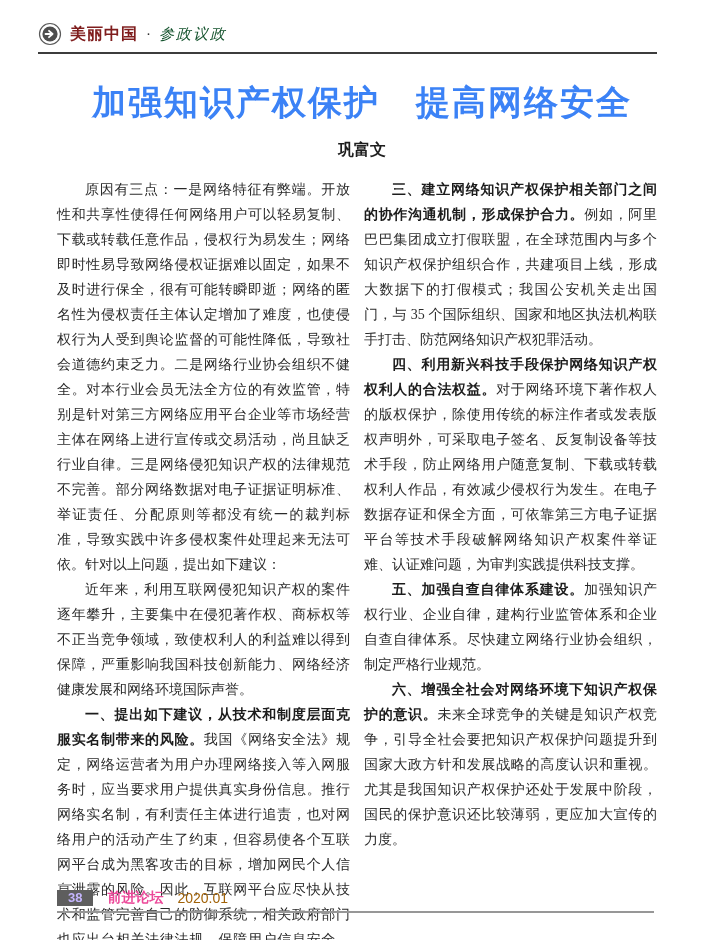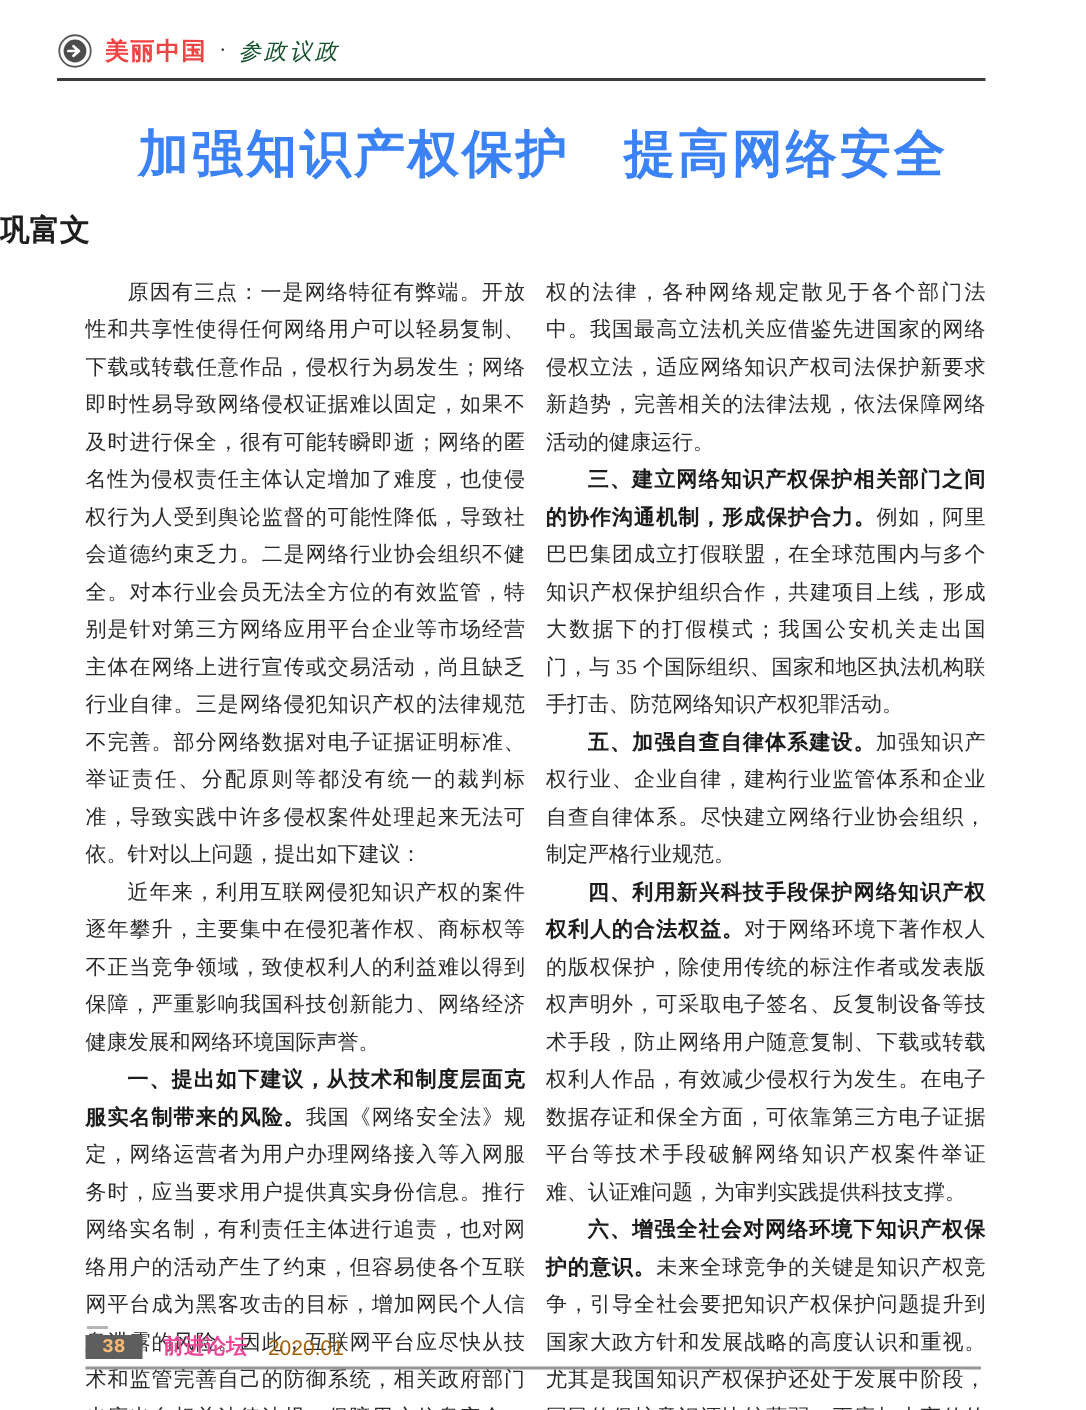--- a/index.html
+++ b/index.html
@@ -23,21 +23,21 @@
     border-bottom: 2px solid #3c3c3c;
     display: flex;
     align-items: center;
     gap: 8px;
   }
   .hdr-icon { display: inline-flex; width: 24px; height: 24px; }
   .brand {
     font-family: "Liberation Sans", sans-serif;
     font-weight: bold;
     font-size: 16px;
-    color: #ef4444;
+    color: #7f1d1d;
     letter-spacing: 1px;
   }
   .sep { font-size: 15px; color: #333; }
   .col-name {
     font-family: "Liberation Serif", serif;
     font-style: italic;
     font-size: 15px;
     color: #14532d;
     letter-spacing: 2px;
   }
@@ -47,23 +47,24 @@
     text-align: center;
     font-family: "Liberation Sans", sans-serif;
     font-weight: bold;
     font-size: 34px;
     letter-spacing: 2px;
     color: #3b82f6;
     white-space: pre-wrap;
   }
   .author {
     margin-top: 14px;
+    text-align: center;
     font-family: "Liberation Sans", sans-serif;
     font-weight: bold;
-    font-size: 20px;
+    font-size: 16px;
     color: #1e1e1e;
   }
   
   .columns {
     display: flex;
     gap: 14px;
     margin: 16px 67px 0 57px;
   }
   .col { width: 293px; }
   .para {
@@ -90,22 +91,22 @@
     position: absolute;
     left: 57px; right: 70px; top: 889px;
     border-bottom: 2px solid #979797;
     padding-bottom: 4px;
     display: flex;
     align-items: center;
     gap: 14px;
   }
   .page-num {
     background: #5e5e5e;
-    color: #fdba74;
-    font-family: Liberation Mono, monospace;
+    color: #c4b5fd;
+    font-family: Liberation Sans, sans-serif;
     font-weight: bold;
     font-size: 13px;
     padding: 0 11px;
     line-height: 16px;
   }
   .journal {
     font-family: "Liberation Sans", sans-serif;
     font-weight: bold;
     font-size: 14px;
     color: #ec4899;
@@ -138,24 +139,23 @@
   <div class="author">巩富文</div>
 
   <main class="columns">
     <div class="col" id="left-col">
         <p class="para"><span>原因有三点：一是网络特征有弊端。开放性和共享性使得任何网络用户可以轻易复制、下载或转载任意作品，侵权行为易发生；网络即时性易导致网络侵权证据难以固定，如果不及时进行保全，很有可能转瞬即逝；网络的匿名性为侵权责任主体认定增加了难度，也使侵权行为人受到舆论监督的可能性降低，导致社会道德约束乏力。二是网络行业协会组织不健全。对本行业会员无法全方位的有效监管，特别是针对第三方网络应用平台企业等市场经营主体在网络上进行宣传或交易活动，尚且缺乏行业自律。三是网络侵犯知识产权的法律规范不完善。部分网络数据对电子证据证明标准、举证责任、分配原则等都没有统一的裁判标准，导致实践中许多侵权案件处理起来无法可依。针对以上问题，提出如下建议：</span></p>
         <p class="para"><span>近年来，利用互联网侵犯知识产权的案件逐年攀升，主要集中在侵犯著作权、商标权等不正当竞争领域，致使权利人的利益难以得到保障，严重影响我国科技创新能力、网络经济健康发展和网络环境国际声誉。</span></p>
         <p class="para"><b>一、提出如下建议，从技术和制度层面克服实名制带来的风险。</b><span>我国《网络安全法》规定，网络运营者为用户办理网络接入等入网服务时，应当要求用户提供真实身份信息。推行网络实名制，有利责任主体进行追责，也对网络用户的活动产生了约束，但容易使各个互联网平台成为黑客攻击的目标，增加网民个人信息泄露的风险。因此，互联网平台应尽快从技术和监管完善自己的防御系统，相关政府部门也应出台相关法律法规，保障用户信息安全，从技术上解决验证个人身份与终端一致性问题，对冒用他人身份证注册账号的行为实行相应的监管和惩罚制度。</span></p>
       </div>
     <div class="col" id="right-col">
       <div id="right-paras">
-          <p class="para no-indent"><span>权的法律，各种网络规定散见于各个部门法中。我国最高立法机关应借鉴先进国家的网络侵权立法，适应网络知识产权司法保护新要求新趋势，完善相关的法律法规，依法保障网络活动的健康运行。</span></p>
           <p class="para"><b>三、建立网络知识产权保护相关部门之间的协作沟通机制，形成保护合力。</b><span>例如，阿里巴巴集团成立打假联盟，在全球范围内与多个知识产权保护组织合作，共建项目上线，形成大数据下的打假模式；我国公安机关走出国门，与 35 个国际组织、国家和地区执法机构联手打击、防范网络知识产权犯罪活动。</span></p>
+          <p class="para"><b>四、利用新兴科技手段保护网络知识产权权利人的合法权益。</b><span>对于网络环境下著作权人的版权保护，除使用传统的标注作者或发表版权声明外，可采取电子签名、反复制设备等技术手段，防止网络用户随意复制、下载或转载权利人作品，有效减少侵权行为发生。在电子数据存证和保全方面，可依靠第三方电子证据平台等技术手段破解网络知识产权案件举证难、认证难问题，为审判实践提供科技支撑。</span></p>
           <p class="para"><b>五、加强自查自律体系建设。</b><span>加强知识产权行业、企业自律，建构行业监管体系和企业自查自律体系。尽快建立网络行业协会组织，制定严格行业规范。</span></p>
-          <p class="para"><b>四、利用新兴科技手段保护网络知识产权权利人的合法权益。</b><span>对于网络环境下著作权人的版权保护，除使用传统的标注作者或发表版权声明外，可采取电子签名、反复制设备等技术手段，防止网络用户随意复制、下载或转载权利人作品，有效减少侵权行为发生。在电子数据存证和保全方面，可依靠第三方电子证据平台等技术手段破解网络知识产权案件举证难、认证难问题，为审判实践提供科技支撑。</span></p>
           <p class="para"><b>六、增强全社会对网络环境下知识产权保护的意识。</b><span>未来全球竞争的关键是知识产权竞争，引导全社会要把知识产权保护问题提升到国家大政方针和发展战略的高度认识和重视。尤其是我国知识产权保护还处于发展中阶段，国民的保护意识还比较薄弱，更应加大宣传的力度。</span></p>
         </div>
 
     </div>
   </main>
 
   <div class="footer-dash"></div>
   <footer class="footer">
     <span class="page-num">38</span>
     <span class="journal">前进论坛</span>

